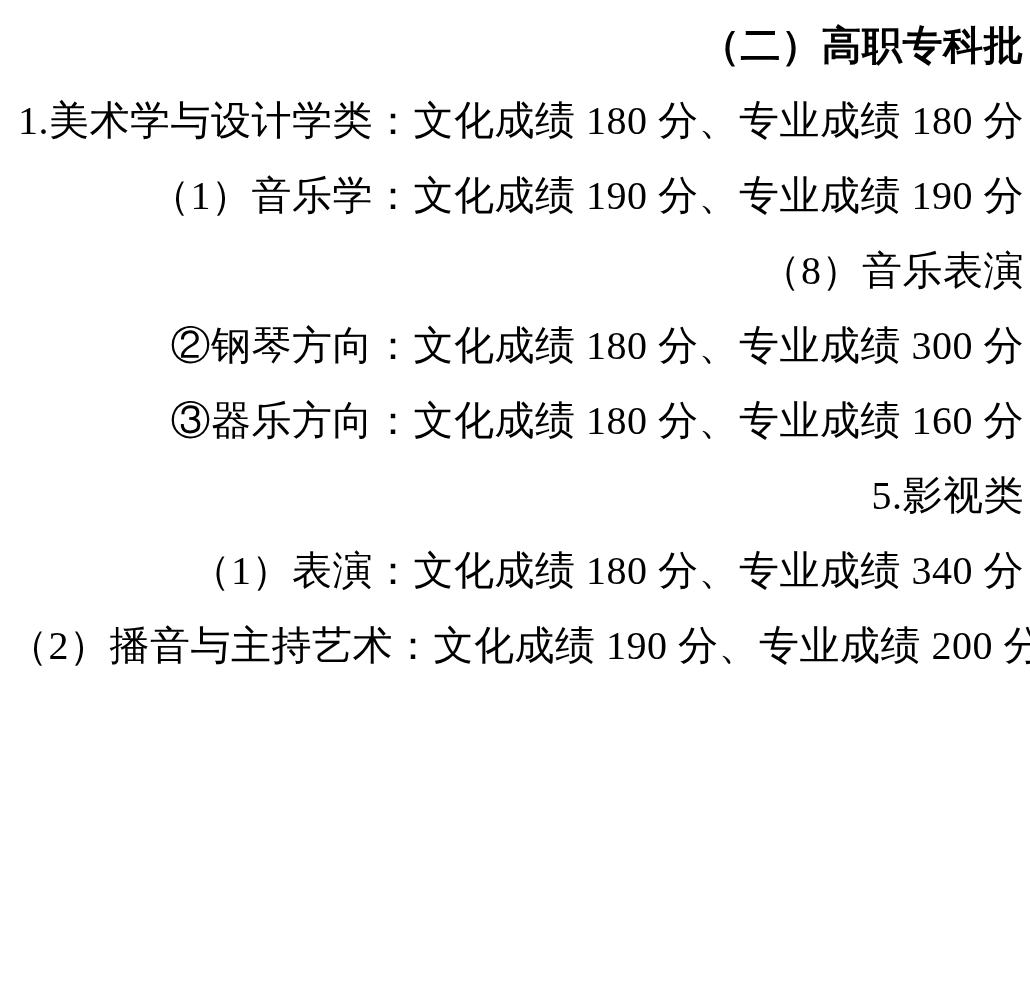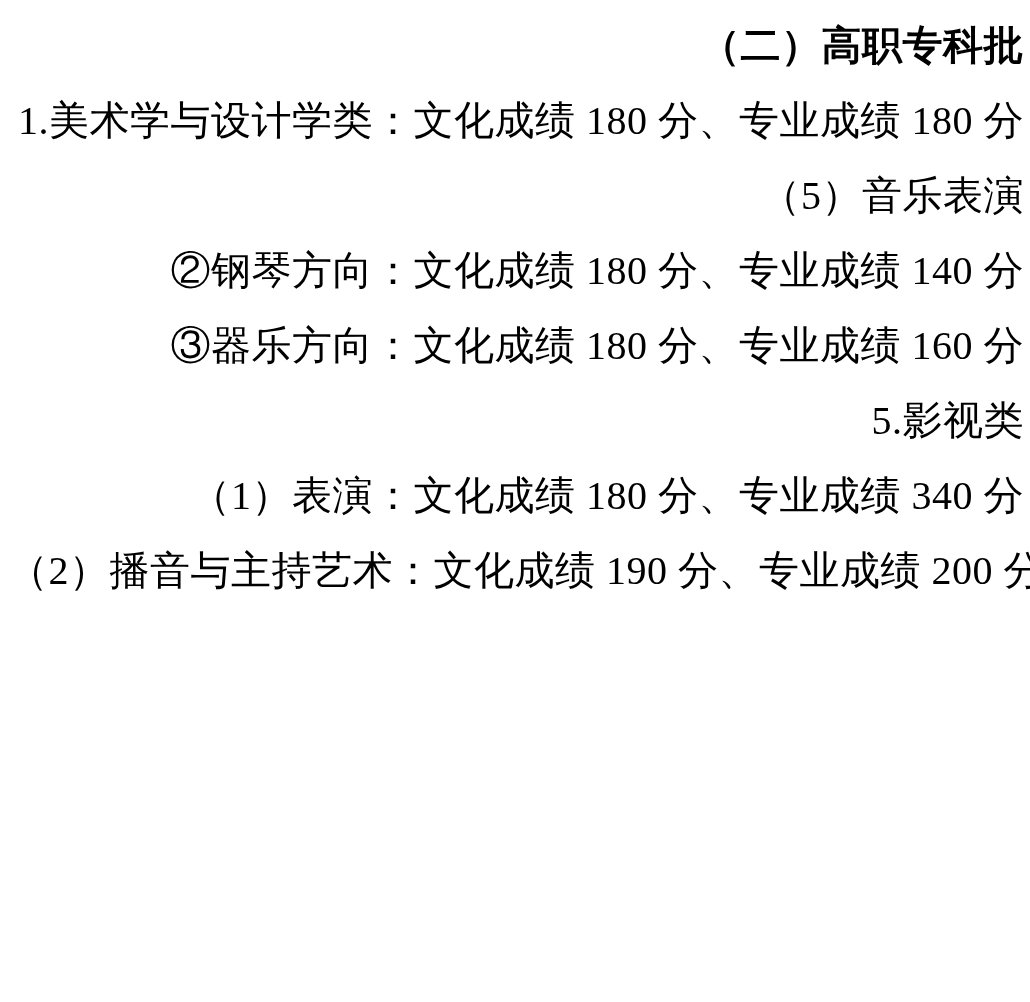--- a/index.html
+++ b/index.html
@@ -28,19 +28,20 @@
   .doc-line.bold {
     font-weight: bold;
   }
 </style>
 </head>
 <body>
 
 <div class="page">
   <p class="doc-line bold">（二）高职专科批</p>
   <p class="doc-line">1.美术学与设计学类：文化成绩 180 分、专业成绩 180 分</p>
-  <p class="doc-line">（5）音乐表演</p>
-  <p class="doc-line">②钢琴方向：文化成绩 180 分、专业成绩 140 分</p>
+  <p class="doc-line">（1）音乐学：文化成绩 190 分、专业成绩 190 分</p>
+  <p class="doc-line">（8）音乐表演</p>
+  <p class="doc-line">②钢琴方向：文化成绩 180 分、专业成绩 300 分</p>
   <p class="doc-line">③器乐方向：文化成绩 180 分、专业成绩 160 分</p>
   <p class="doc-line">5.影视类</p>
   <p class="doc-line">（1）表演：文化成绩 180 分、专业成绩 340 分</p>
   <p class="doc-line">（2）播音与主持艺术：文化成绩 190 分、专业成绩 200 分</p>
 </div>
 
 </body></html>

